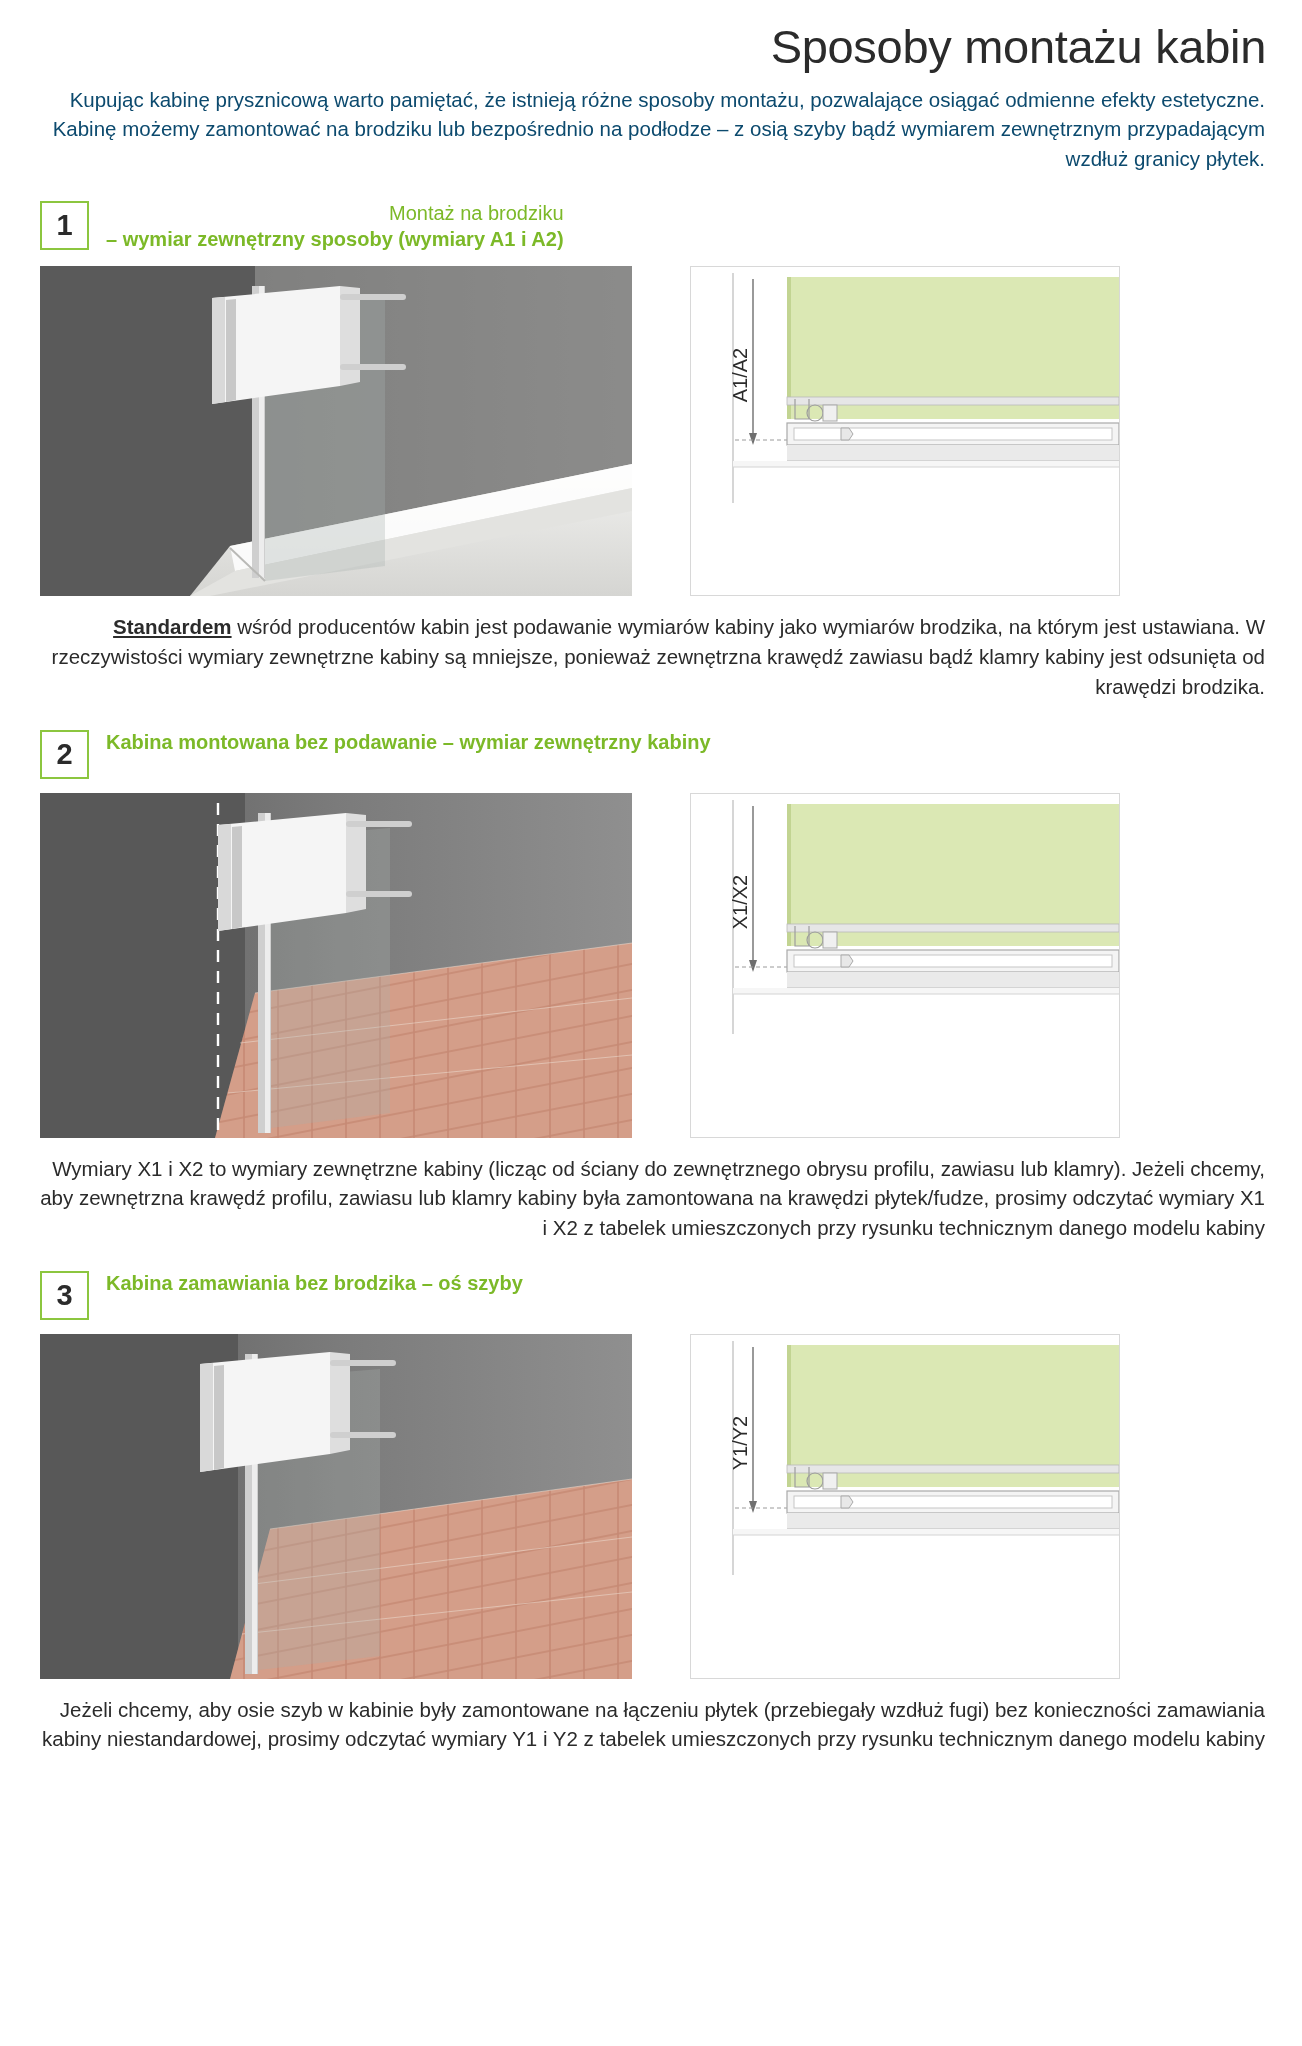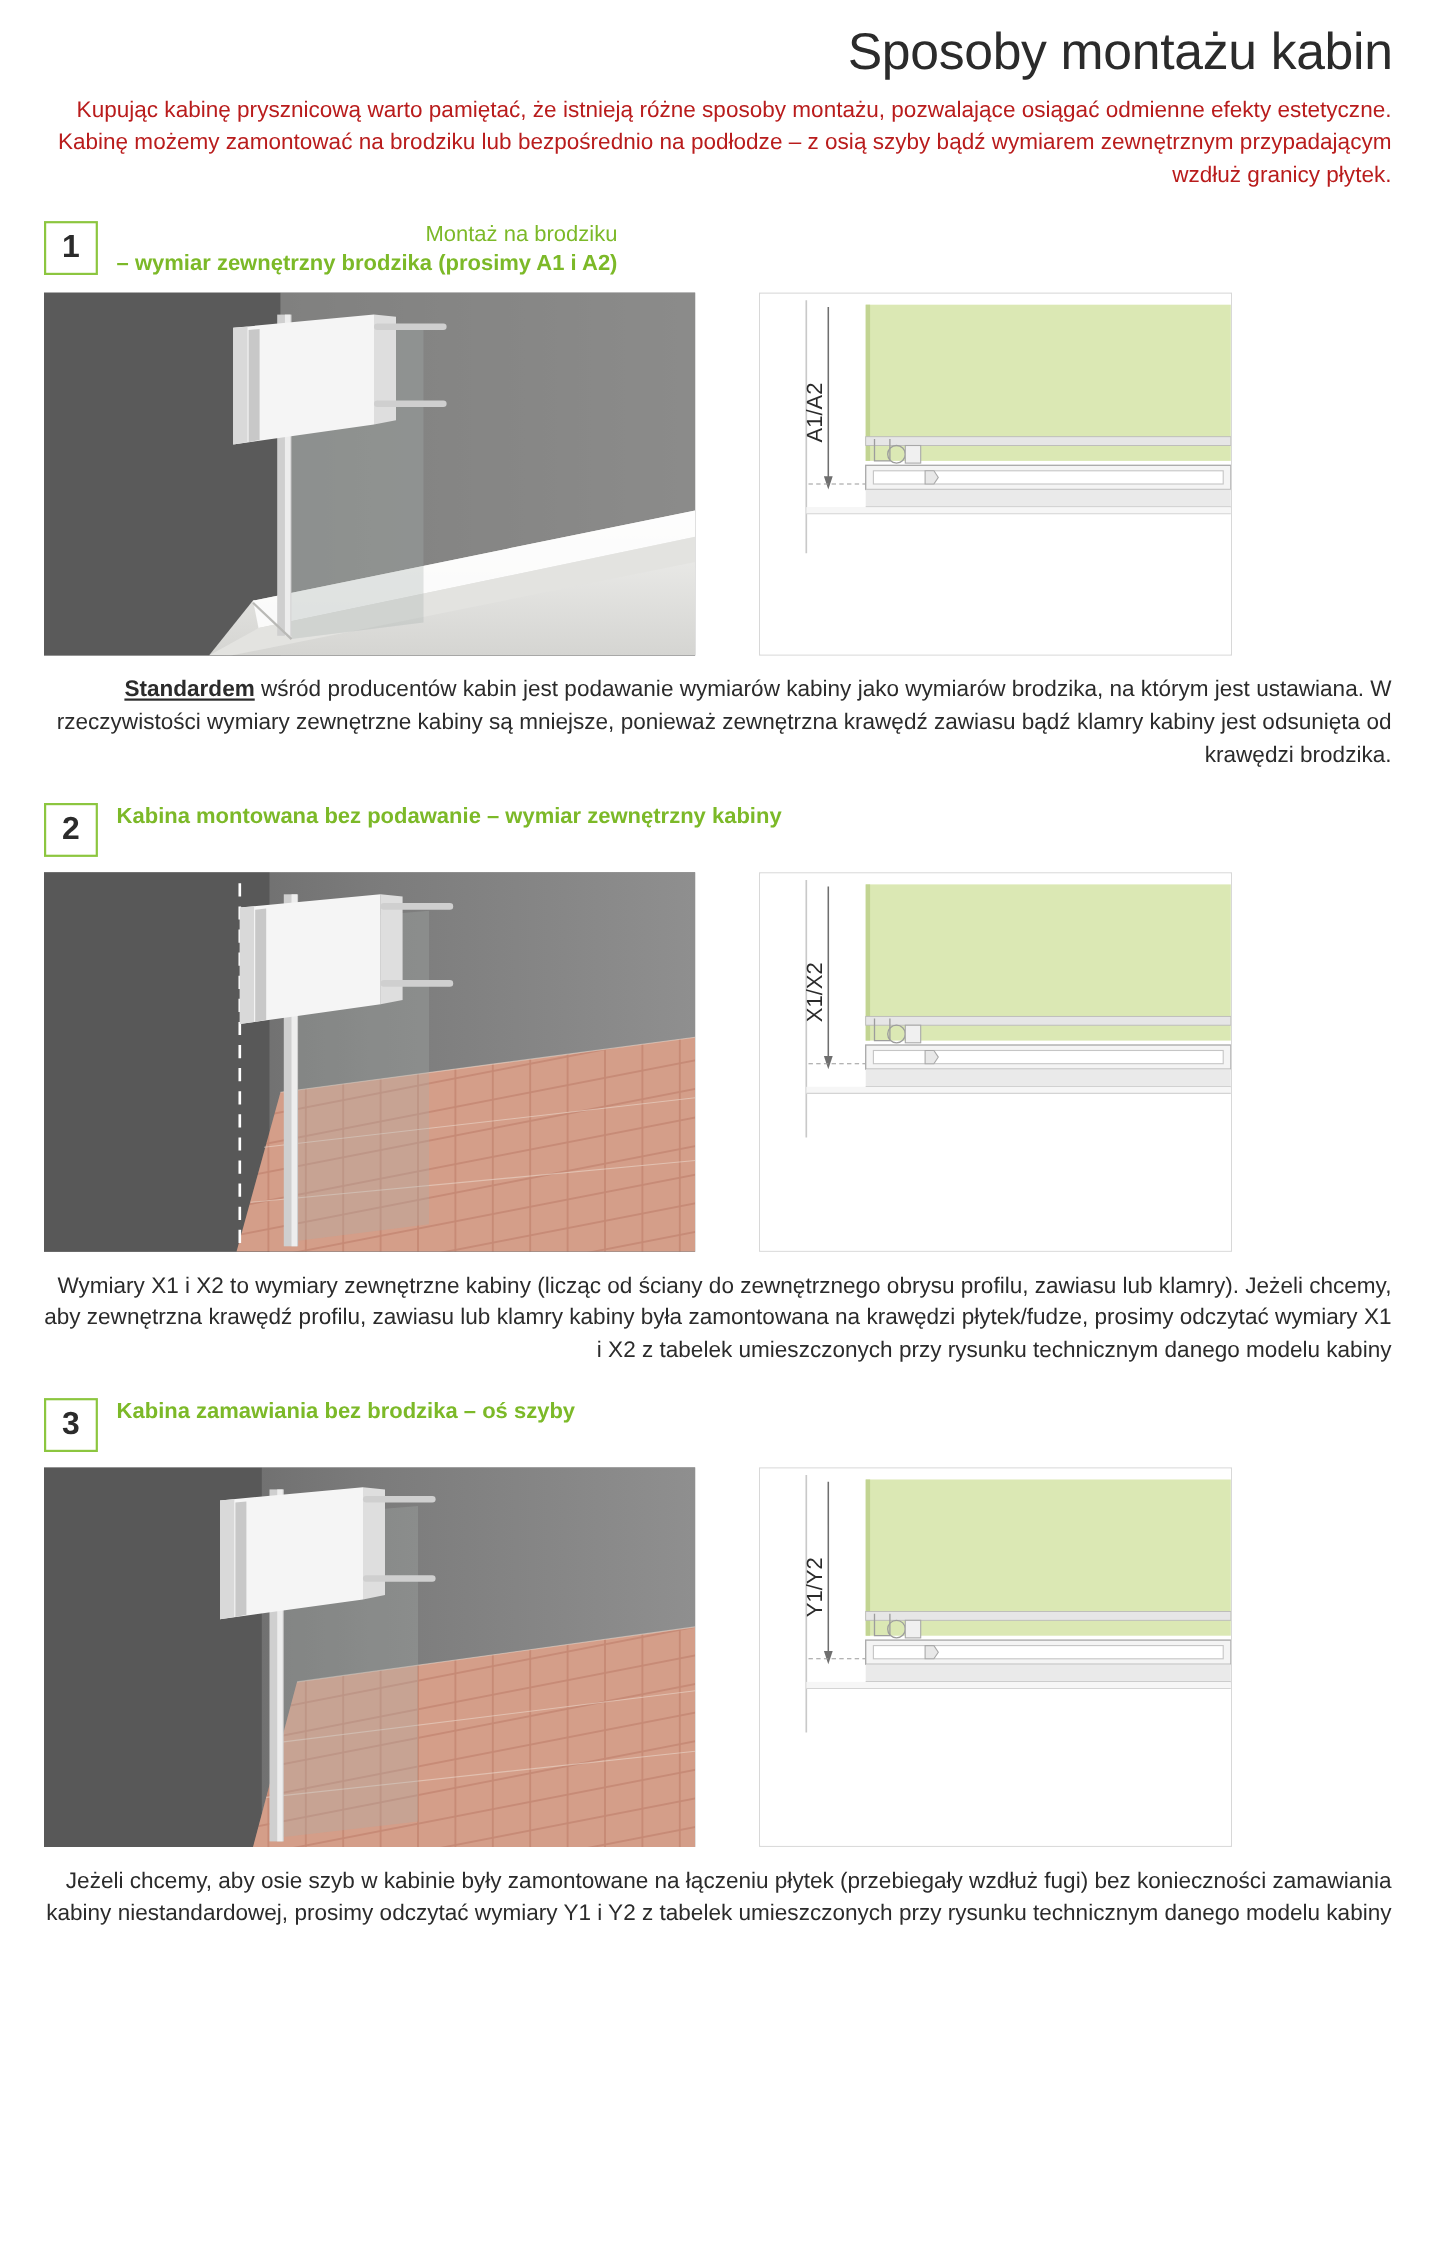--- a/index.html
+++ b/index.html
@@ -26,21 +26,21 @@
     font-weight: 400;
     line-height: 1.05;
     margin: 0 0 14px 0;
     letter-spacing: -0.3px;
     color: #2b2b2b;
   }
   p.intro {
     font-size: 20.5px;
     line-height: 1.42;
     margin: 0 0 26px 0;
-    color: #b91c1c;
+    color: #0c4a6e;
     max-width: 1225px;
   }
   
   .sec-head {
     display: flex;
     align-items: flex-start;
     gap: 17px;
     margin-bottom: 14px;
   }
   .num-box {
@@ -114,21 +114,21 @@
 
 <div class="page">
 
   <h1 class="title">Sposoby montażu kabin</h1>
   <p class="intro">Kupując kabinę prysznicową warto pamiętać, że istnieją różne sposoby montażu, pozwalające osiągać odmienne efekty estetyczne. Kabinę możemy zamontować na brodziku lub bezpośrednio na podłodze – z osią szyby bądź wymiarem zewnętrznym przypadającym wzdłuż granicy płytek.</p>
 
   <div class="sec-head">
     <div class="num-box">1</div>
     <div class="sec-titles">
       <div class="sec-line">Montaż na brodziku</div>
-      <div class="sec-line bold">– wymiar zewnętrzny brodzika (prosimy A1 i A2)</div>
+      <div class="sec-line bold">– wymiar zewnętrzny sposoby (wymiary A1 i A2)</div>
     </div>
   </div>
 
   <div class="fig-row">
 
     <div class="photo">
       <svg width="592" height="330" viewBox="0 0 592 330">
         <defs>
           <linearGradient id="wall1" x1="0" y1="0" x2="1" y2="0">
             <stop offset="0" stop-color="#5f5f5f"></stop>

